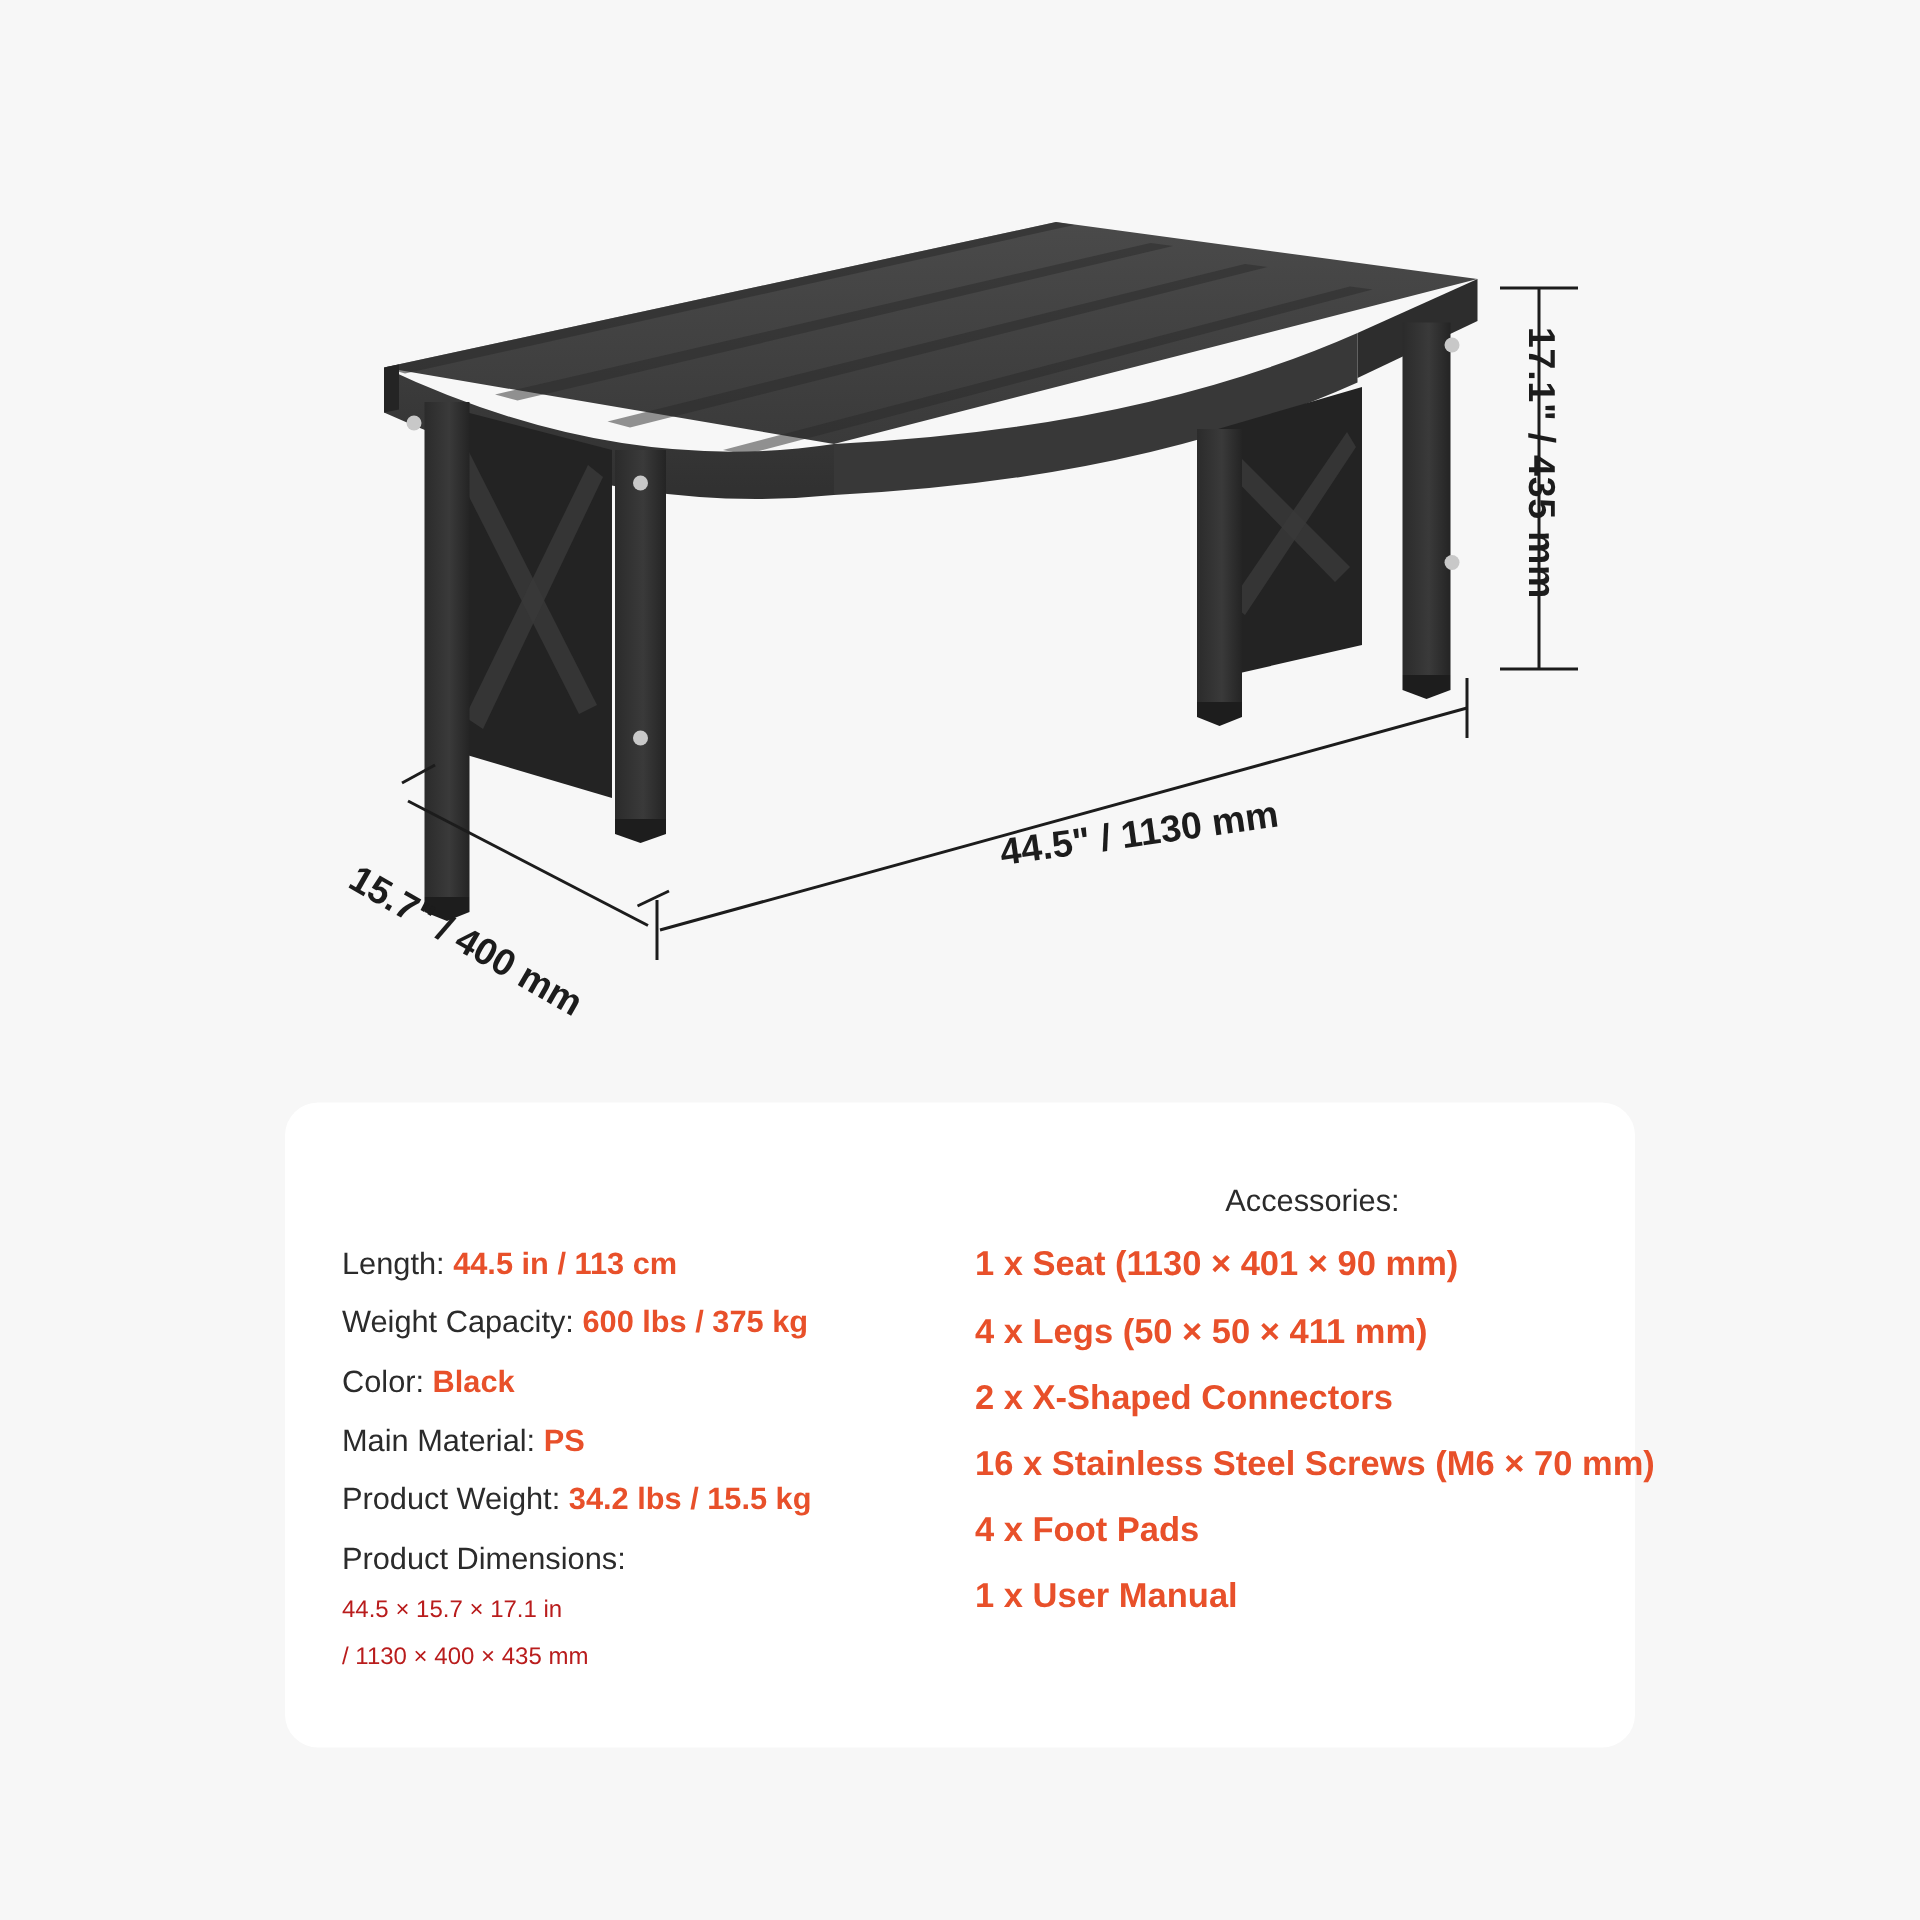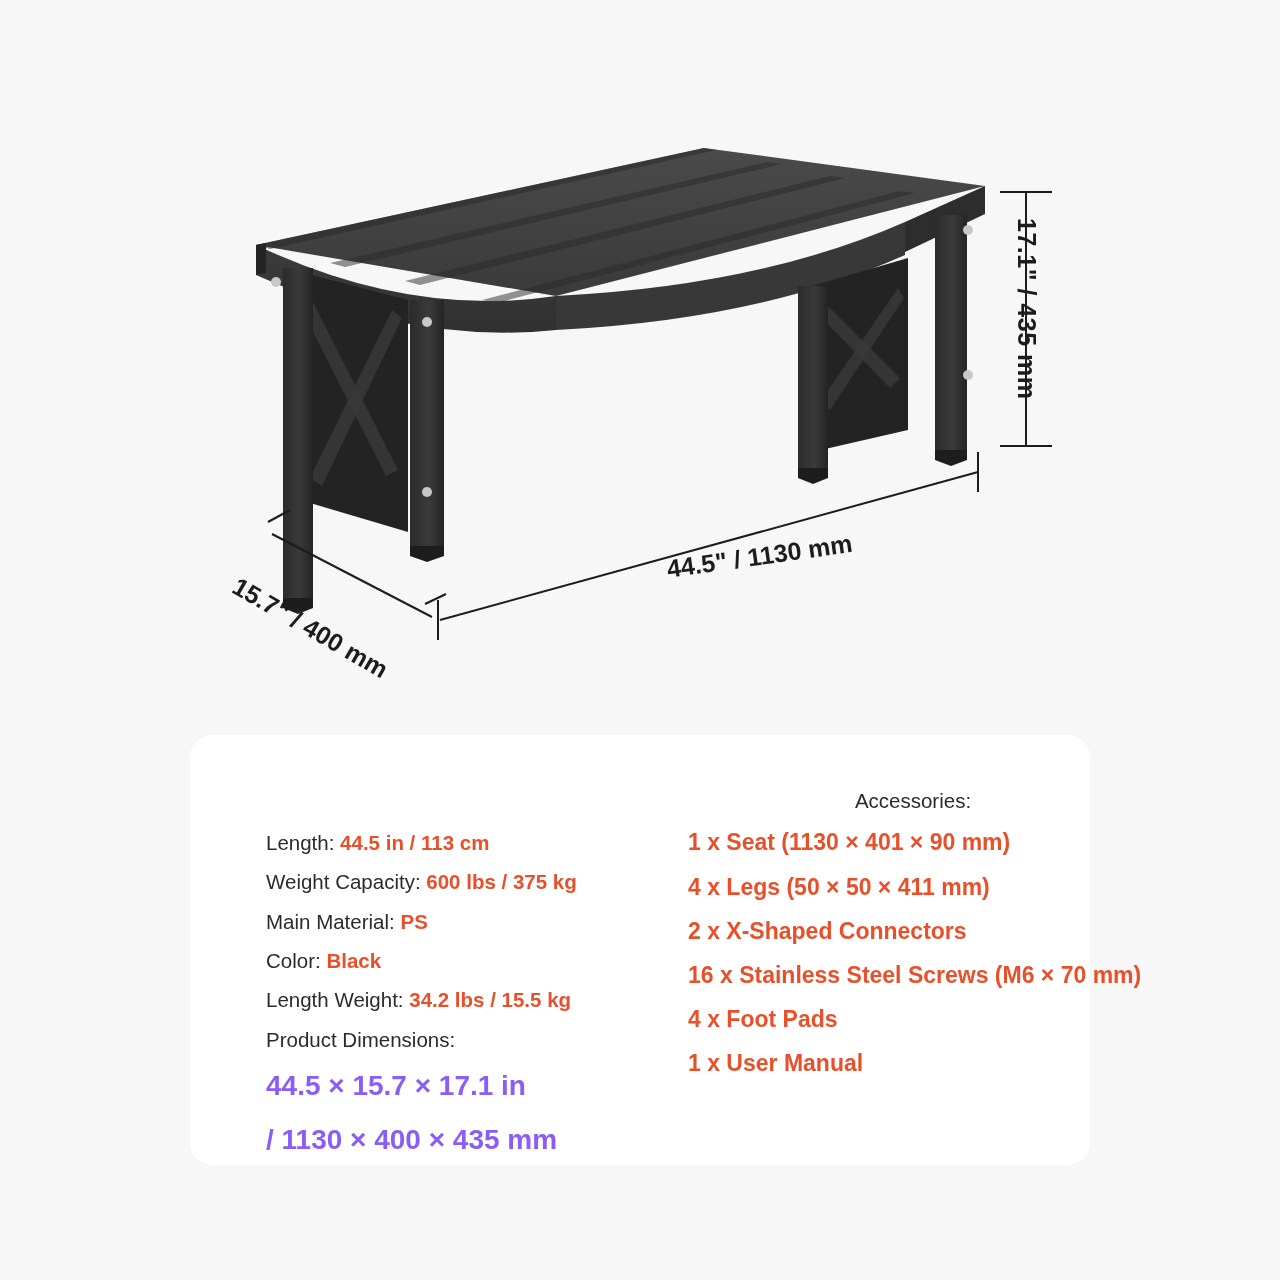--- a/index.html
+++ b/index.html
@@ -66,21 +66,21 @@
     background: #ffffff;
     border-radius: 22px;
     box-sizing: border-box;
     padding: 46px 38px 30px 38px;
     display: flex;
     gap: 12px;
   }
   .spec-col {
     flex: 0 0 auto;
   }
-  #spec-left { width: 410px; padding-top: 42px; margin-left: 38px; }
+  #spec-left { width: 410px; padding-top: 42px; }
   #spec-right { width: 450px; padding-top: 0px; }
 
   .spec-line {
     font-size: 20.5px;
     color: #2b2b2b;
     line-height: 1.92;
     white-space: nowrap;
   }
   .spec-line .val {
     color: #e8502a;
@@ -94,23 +94,23 @@
     text-align: center;
   }
   .acc-line {
     font-size: 23px;
     color: #e8502a;
     font-weight: bold;
     line-height: 1.92;
     white-space: nowrap;
   }
   .dim-cont {
-    color: #8b5cf6;
-    font-weight: bold;
-    font-size: 28px;
+    color: #b91c1c;
+    font-weight: normal;
+    font-size: 16px;
     line-height: 1.92;
   }
 </style>
 </head>
 <body>
 
 <div id="illustration">
   <svg width="1280" height="730" viewBox="0 0 1280 730">
     <defs>
       <linearGradient id="seatTop" x1="0" y1="0" x2="0" y2="1">
@@ -203,29 +203,29 @@
   <div class="spec-col" id="spec-left">
     <div class="spec-line">
       <span>Length:</span>
       <span class="val">44.5 in / 113 cm</span>
     </div>
     <div class="spec-line">
       <span>Weight Capacity:</span>
       <span class="val">600 lbs / 375 kg</span>
     </div>
     <div class="spec-line">
+      <span>Color:</span>
+      <span class="val">Black</span>
+    </div>
+    <div class="spec-line">
       <span>Main Material:</span>
       <span class="val">PS</span>
     </div>
     <div class="spec-line">
-      <span>Color:</span>
-      <span class="val">Black</span>
-    </div>
-    <div class="spec-line">
-      <span>Length Weight:</span>
+      <span>Product Weight:</span>
       <span class="val">34.2 lbs / 15.5 kg</span>
     </div>
     <div class="spec-line">
       <span>Product Dimensions:</span>
     </div>
     <div class="dim-cont">44.5 × 15.7 × 17.1 in</div>
     <div class="dim-cont">/ 1130 × 400 × 435 mm</div>
   </div>
 
   <div class="spec-col" id="spec-right">

